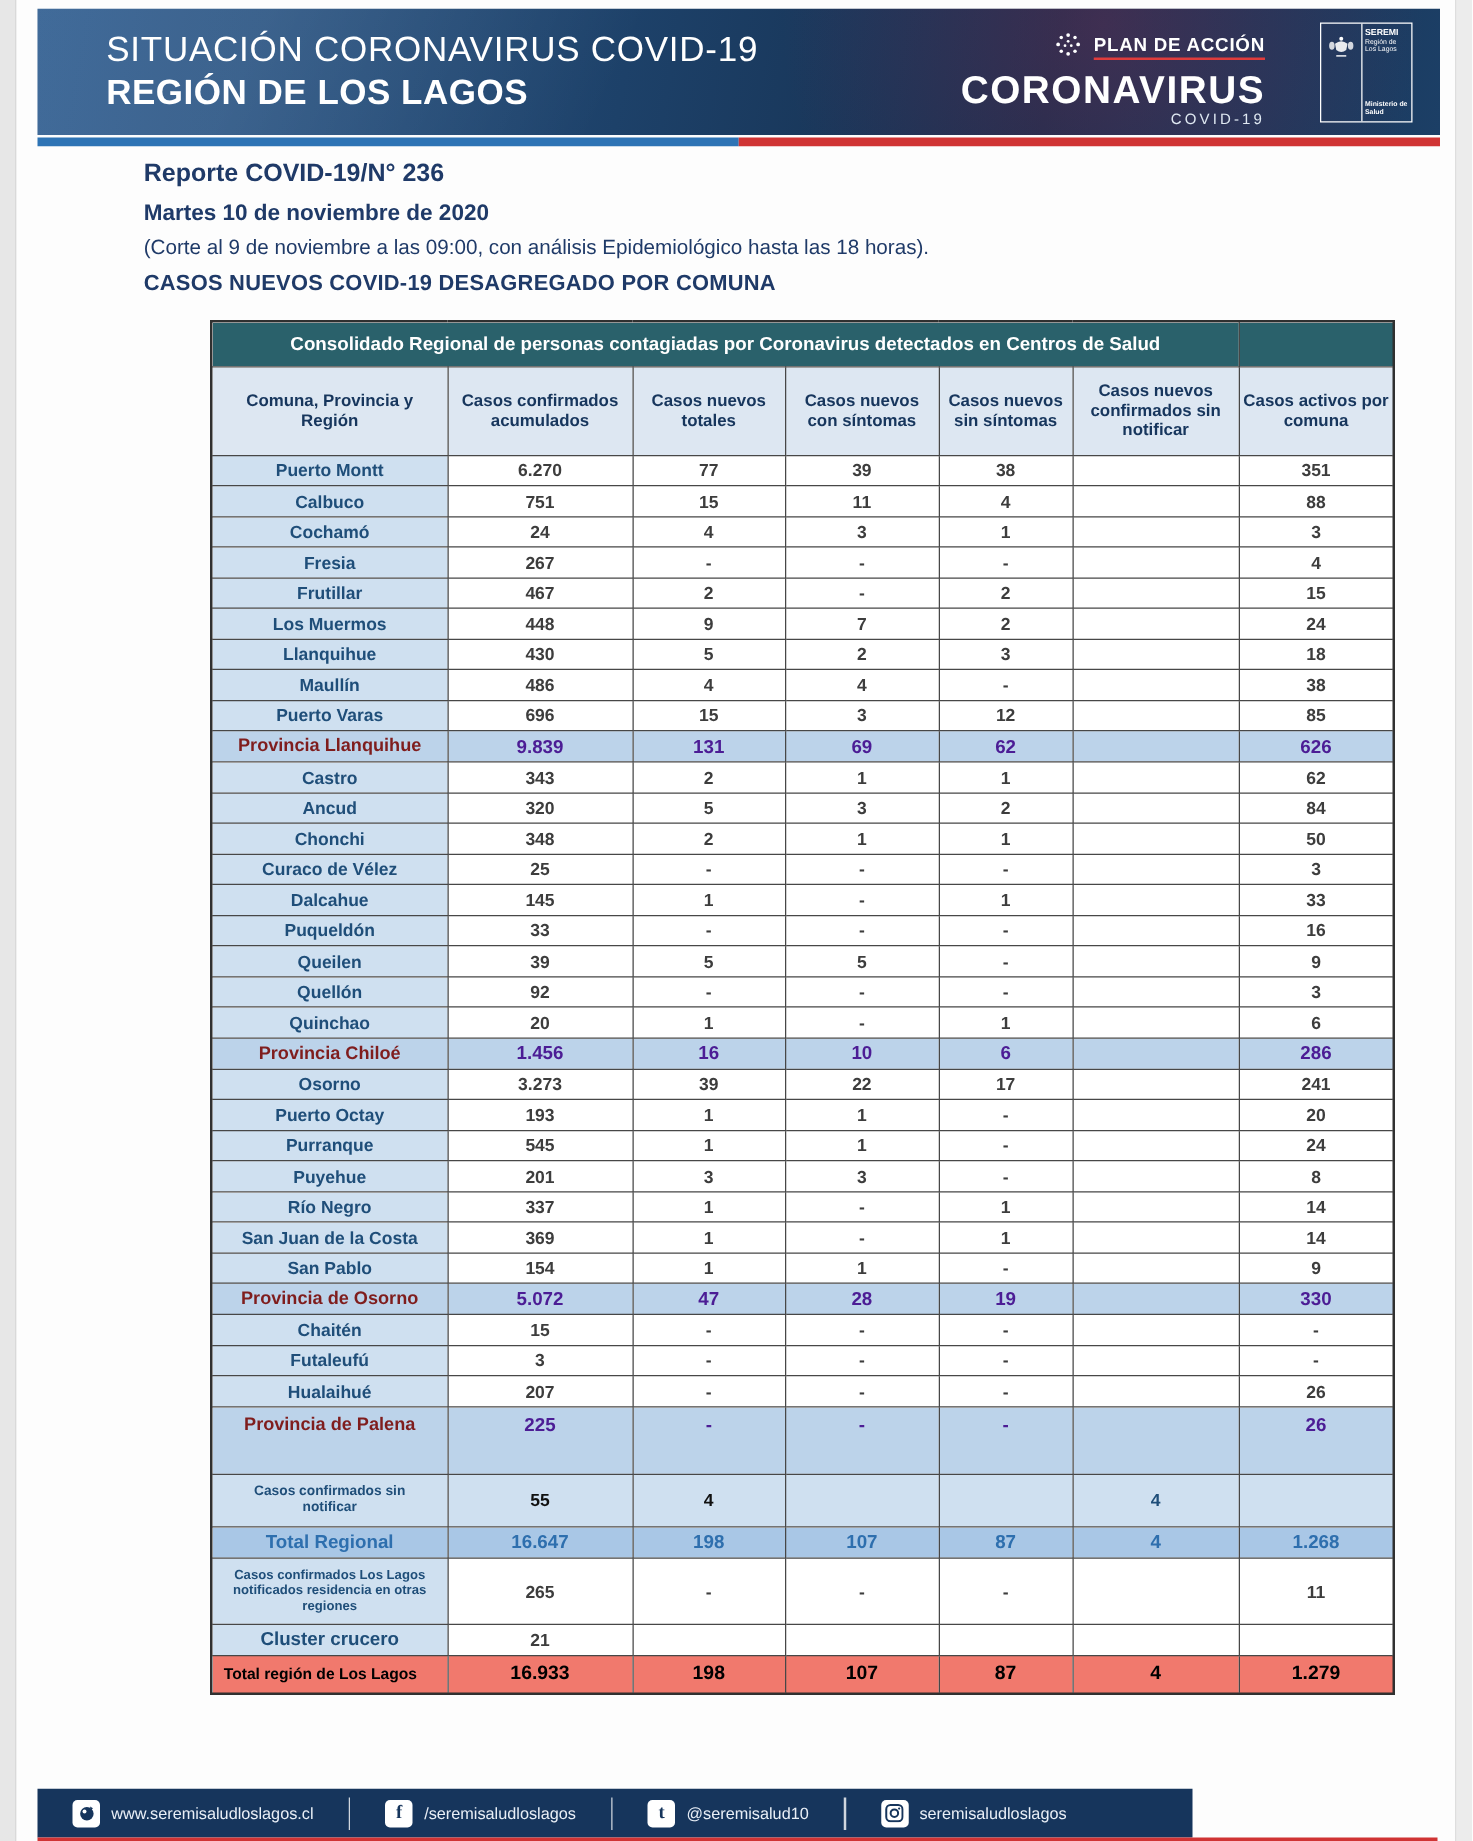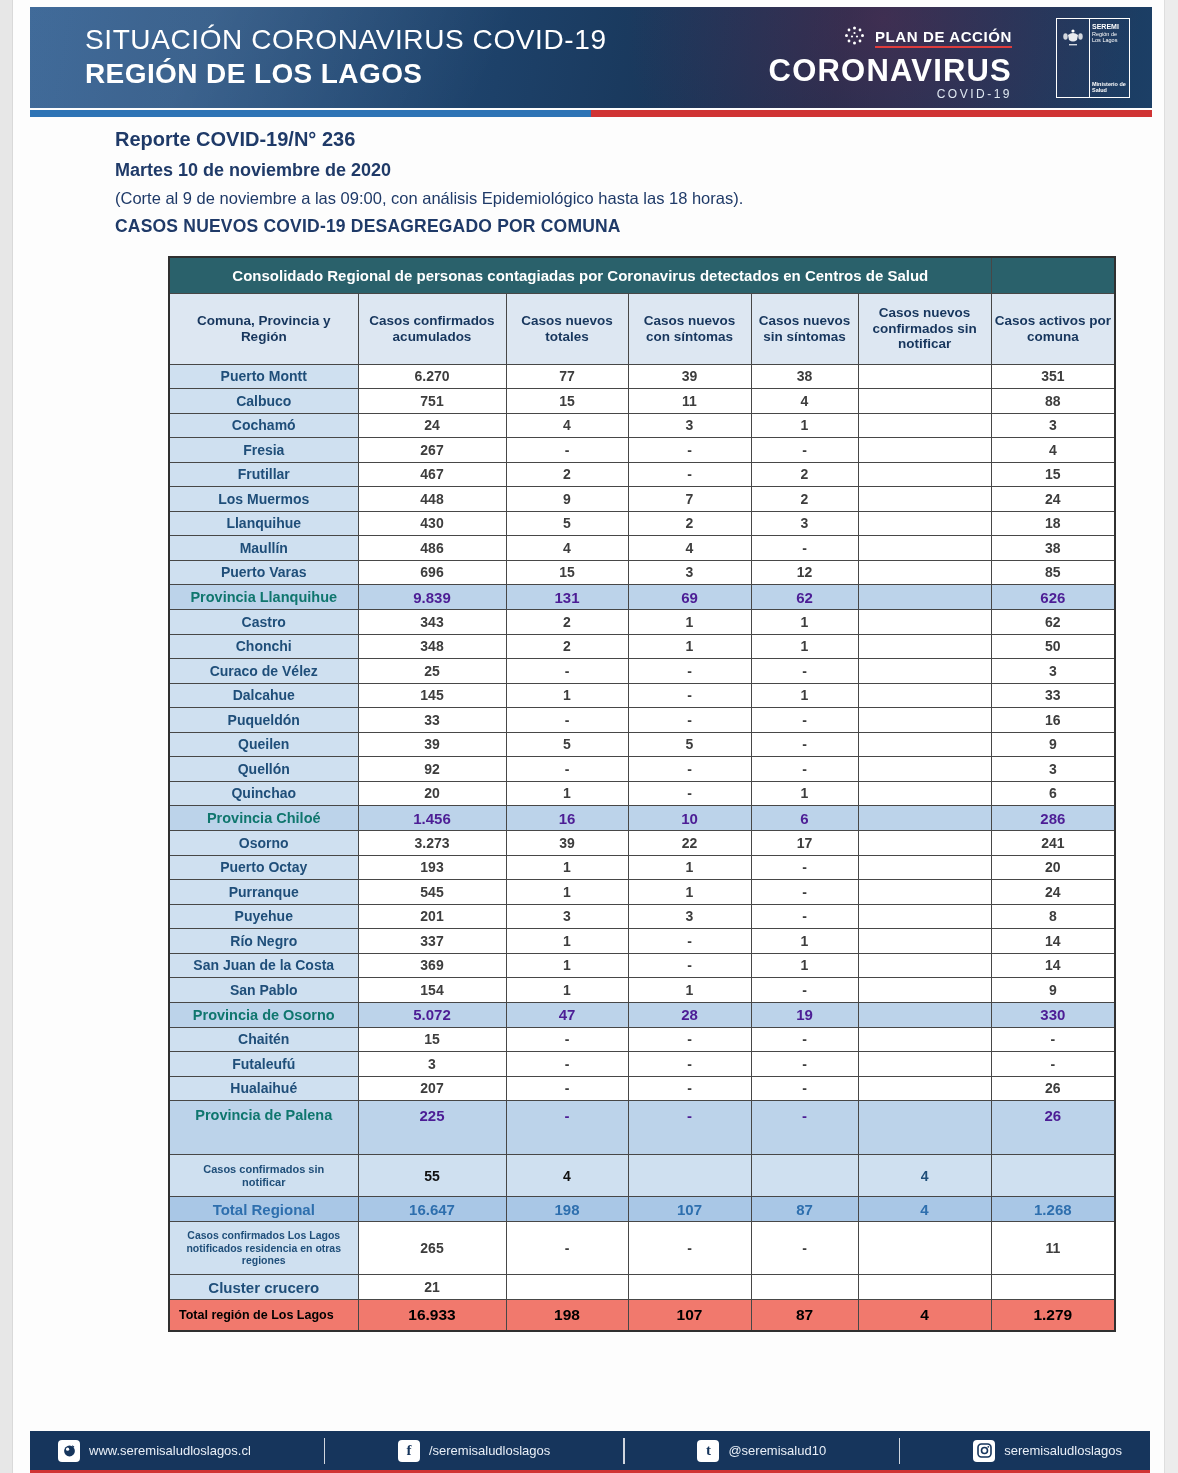--- a/index.html
+++ b/index.html
@@ -54,21 +54,21 @@
     border-collapse:collapse; table-layout:fixed; border:2.5px solid #303030; }
   table.covid td, table.covid th { border:1.5px solid #474747; padding:0 3px; text-align:center; overflow:hidden; }
 
   tr.banner-row td { background:#2a616b; color:#ffffff; font-weight:700; font-size:15px; height:36px; }
   tr.header-row th { background:#dde7f2; color:#17365d; font-weight:700; font-size:13.5px; height:71px; line-height:1.18; }
 
   tr.r-comuna { height:24.5px; }
   td.name { background:#cfe0f0; color:#1f4e79; font-weight:700; font-size:14px; }
   td.val  { background:#ffffff; color:#3d3d3d; font-weight:600; font-size:14px; }
 
-  tr.r-province td.name, tr.r-palena td.name { background:#bcd3ea; color:#0f766e; font-size:14.5px; }
+  tr.r-province td.name, tr.r-palena td.name { background:#bcd3ea; color:#7f1d1d; font-size:14.5px; }
   tr.r-province td.val,  tr.r-palena td.val  { background:#bcd3ea; color:#4c1d95; font-weight:700; font-size:15px; }
   tr.r-province { height:25px; }
   tr.r-palena { height:54px; }
   tr.r-palena td { vertical-align:top; padding-top:6px; }
 
   tr.r-notify { height:42px; }
   tr.r-notify td.name { font-size:11px; line-height:1.15; padding:0 14px; }
   tr.r-notify td.val  { background:#cfe0f0; color:#101010; font-weight:700; }
   tr.r-notify td:nth-child(6) { color:#1f4e79; }
 
@@ -81,22 +81,22 @@
 
   tr.r-cluster { height:25px;margin-left:32px; }
   tr.r-cluster td.name { font-size:15px; }
 
   tr.r-grand { height:31px; }
   tr.r-grand td { background:#f1796d; color:#000000; font-weight:700;margin-top:12px; }
   tr.r-grand td.name { font-size:12.5px; text-align:left; padding-left:9px; }
   tr.r-grand td.val  { font-size:15.5px; }
 
   
-  .footer-bar { position:absolute; left:30px; top:1431px; width:1120px; height:39px;
-    background:#16355c; display:flex; align-items:center; justify-content:space-between; }
+  .footer-bar { position:absolute; left:30px; top:1431px; width:924px; height:39px;
+    background:#16355c; display:flex; align-items:center; justify-content:flex-start; }
   .footer-item { display:flex; align-items:center; gap:9px; padding:0 28px; cursor:pointer; }
   .footer-label { color:#e9eff7; font-size:13px; }
   .footer-sep { width:1.5px; height:26px; background:rgba(255,255,255,.8); }
   .ico { width:22px; height:22px; background:#ffffff; border-radius:4px;
     display:flex; align-items:center; justify-content:center; flex:0 0 auto; }
   .ico b { color:#16355c; font-size:15px; font-family:"Liberation Serif", serif; }
   .footer-redline { position:absolute; left:30px; top:1470px; width:1120px; height:3px; background:#d03434; }
 </style>
 </head>
 <body>
@@ -286,20 +286,29 @@
         <tr class="r-comuna">
           <td class="name">Castro</td>
           <td class="val">343</td>
           <td class="val">2</td>
           <td class="val">1</td>
           <td class="val">1</td>
           <td class="val"></td>
           <td class="val">62</td>
         </tr>
         <tr class="r-comuna">
+          <td class="name">Ancud</td>
+          <td class="val">320</td>
+          <td class="val">5</td>
+          <td class="val">3</td>
+          <td class="val">2</td>
+          <td class="val"></td>
+          <td class="val">84</td>
+        </tr>
+        <tr class="r-comuna">
           <td class="name">Chonchi</td>
           <td class="val">348</td>
           <td class="val">2</td>
           <td class="val">1</td>
           <td class="val">1</td>
           <td class="val"></td>
           <td class="val">50</td>
         </tr>
         <tr class="r-comuna">
           <td class="name">Curaco de Vélez</td>

